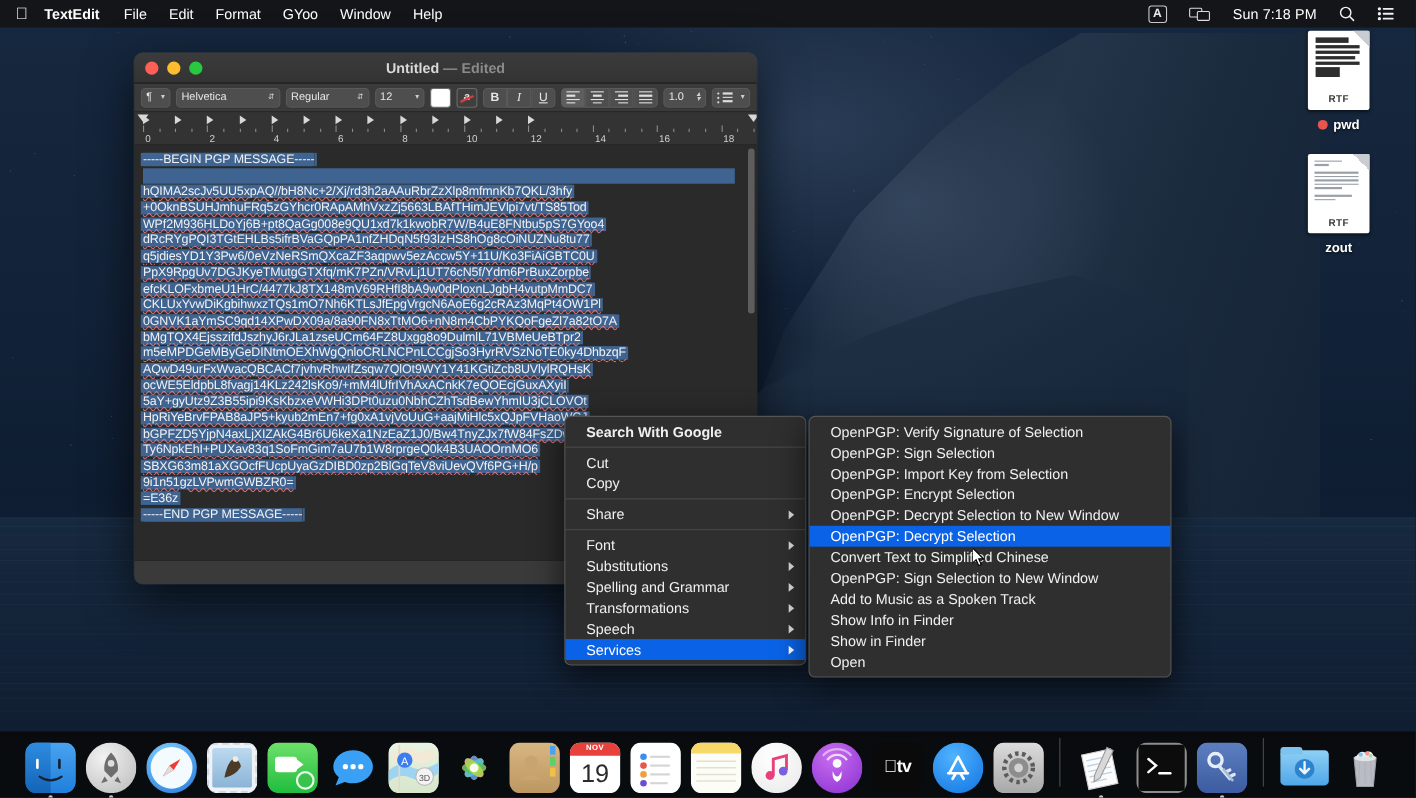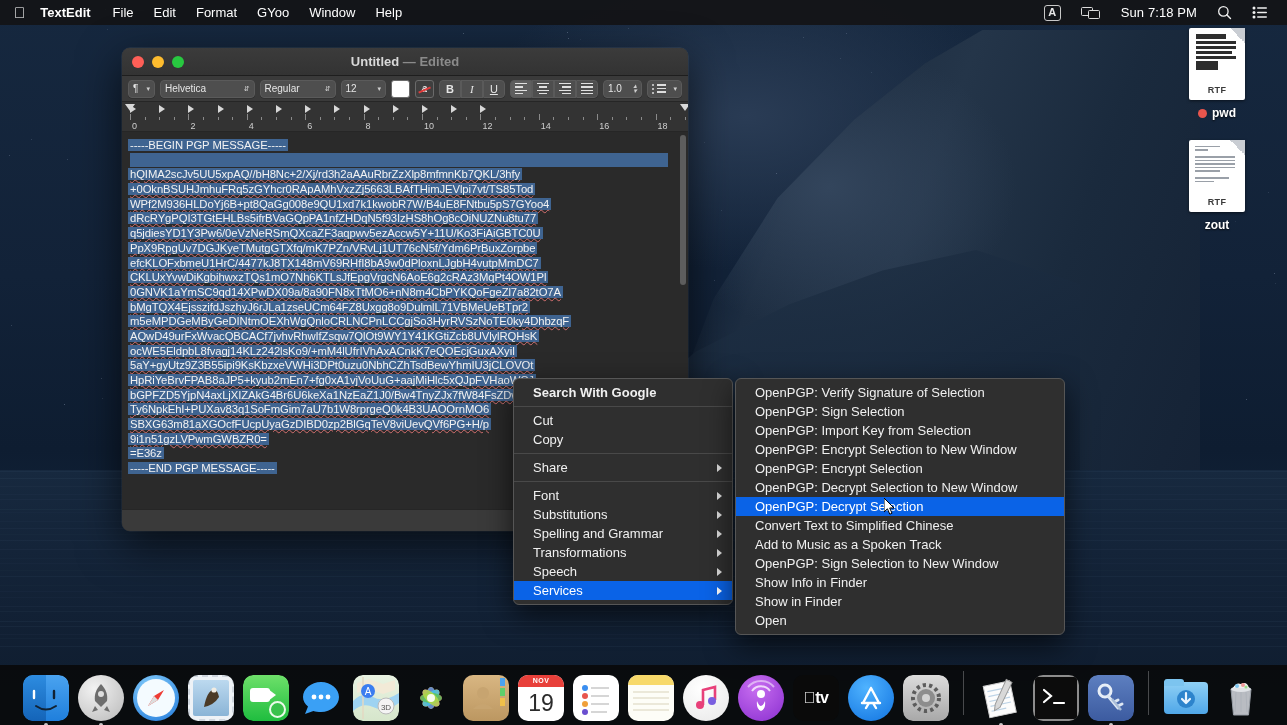--- a/index.html
+++ b/index.html
@@ -659,39 +659,36 @@
       <div class="mi">
         <span>OpenPGP: Verify Signature of Selection</span>
       </div>
       <div class="mi">
         <span>OpenPGP: Sign Selection</span>
       </div>
       <div class="mi">
         <span>OpenPGP: Import Key from Selection</span>
       </div>
       <div class="mi">
-        <span>OpenPGP: Encrypt Selection to New Window</span>
-      </div>
-      <div class="mi">
         <span>OpenPGP: Encrypt Selection</span>
       </div>
       <div class="mi">
         <span>OpenPGP: Decrypt Selection to New Window</span>
       </div>
       <div class="mi hl">
         <span>OpenPGP: Decrypt Selection</span>
       </div>
       <div class="mi">
         <span>Convert Text to Simplified Chinese</span>
       </div>
       <div class="mi">
+        <span>OpenPGP: Sign Selection to New Window</span>
+      </div>
+      <div class="mi">
         <span>Add to Music as a Spoken Track</span>
-      </div>
-      <div class="mi">
-        <span>OpenPGP: Sign Selection to New Window</span>
       </div>
       <div class="mi">
         <span>Show Info in Finder</span>
       </div>
       <div class="mi">
         <span>Show in Finder</span>
       </div>
       <div class="mi">
         <span>Open</span>
       </div>

